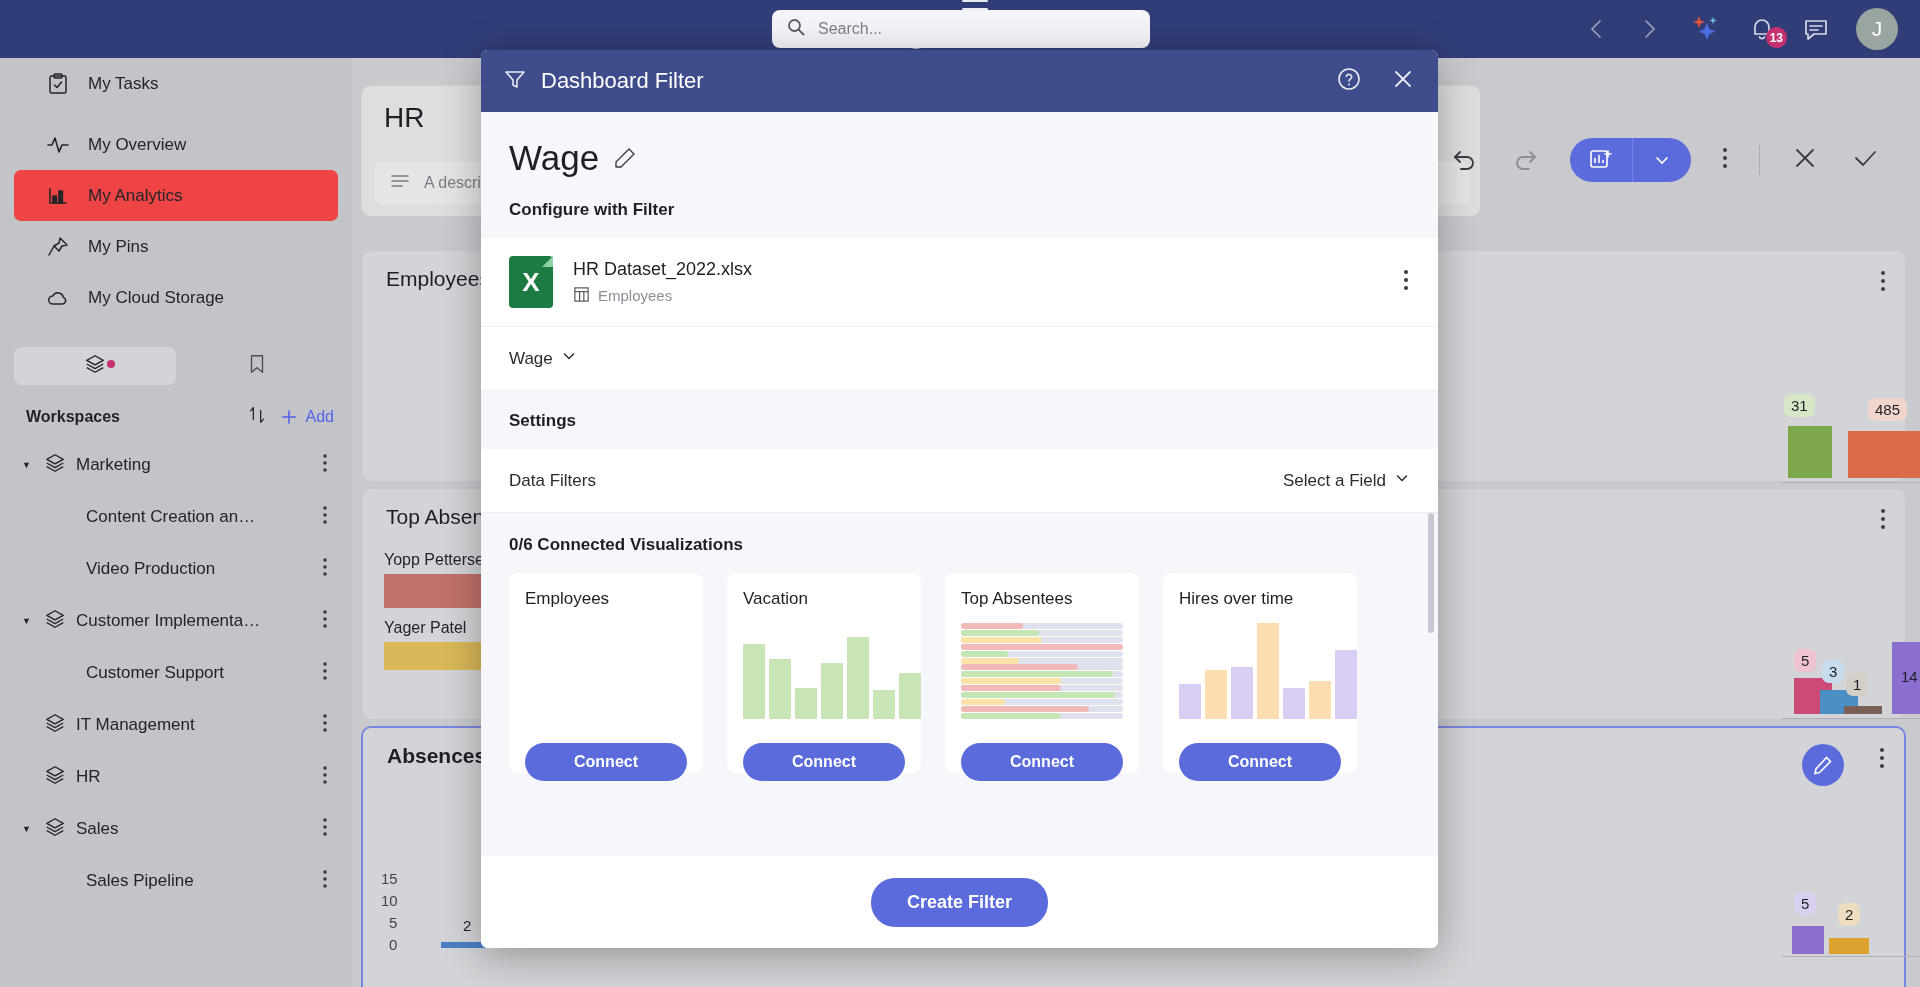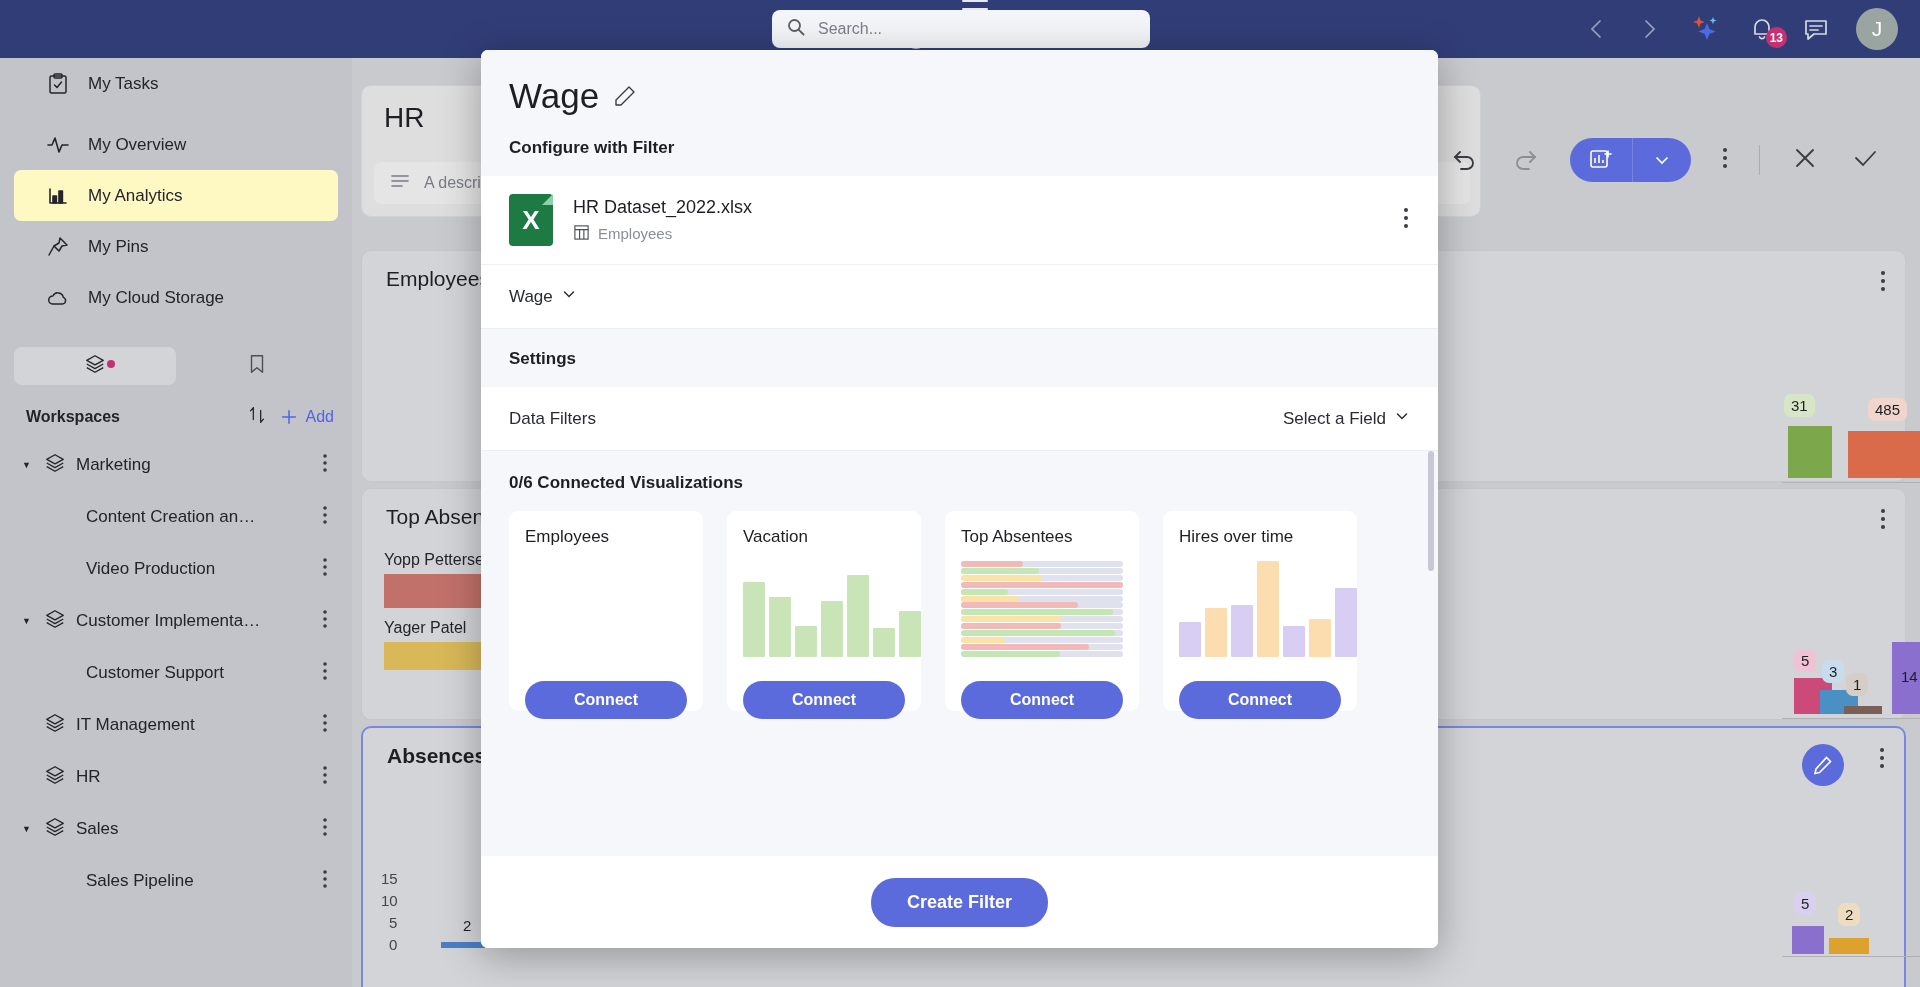--- a/index.html
+++ b/index.html
@@ -51,21 +51,21 @@
   
   .sidebar {
     position: absolute; left: 0; top: 58px; width: 352px; height: 929px;
     background: #c2c4c9; overflow: hidden;
   }
   .side-item {
     height: 51px; display: flex; align-items: center; gap: 18px;
     padding-left: 32px; margin: 0 14px; border-radius: 7px; cursor: pointer;
     font-size: 17px; color: #23252b;
   }
-  .side-item.active { background: #fef9c3; text-align: center; }
+  .side-item.active { background: #ef4444; text-align: center; }
   .side-ico { width: 24px; height: 24px; flex: 0 0 24px; display:flex; align-items:center; justify-content:center; }
 
   .tabrow { display: flex; margin: 24px 14px 0 14px; }
   .tabbtn { flex: 1; height: 38px; display: flex; align-items: center; justify-content: center;
     border-radius: 8px; cursor: pointer; position: relative; }
   .tabbtn.sel { background: #d3d4d8; }
   .pinkdot { width: 8px; height: 8px; border-radius: 50%; background: #c53070;
     position: absolute; margin-left: 32px; margin-top: -4px; }
 
   .ws-head {
@@ -693,20 +693,41 @@
           <line x1="8" y1="15" x2="16" y2="15"></line>
         </svg>
     </span>
     <span class="avatar">J</span>
   </div>
 </div>
 
 <div class="overlay" style="pointer-events:none;">
   <div class="modal" style="pointer-events:auto;">
 
+    <div class="modal-head">
+      <span>
+        <svg width="24" height="24" viewBox="0 0 24 24" fill="none" stroke="#e9eaf3" stroke-width="1.6" stroke-linejoin="round">
+          <path d="M3 5 H21 L14 13 V20 L10 18 V13 Z"></path>
+          </svg>
+      </span>
+      <span class="mh-title">Dashboard Filter</span>
+      <span class="mh-ico">
+        <svg width="26" height="26" viewBox="0 0 26 26" fill="none" stroke="#e9eaf3" stroke-width="1.6" stroke-linecap="round">
+          <circle cx="13" cy="13" r="10"></circle>
+            <path d="M10.3 10.2 a2.8 2.8 0 0 1 5.4 .9 c0 1.9 -2.7 2.2 -2.7 4"></path>
+            <circle cx="13" cy="18.6" r="1" fill="#e9eaf3" stroke="none"></circle>
+          </svg>
+      </span>
+      <span class="mh-ico">
+        <svg width="26" height="26" viewBox="0 0 26 26" stroke="#e9eaf3" stroke-width="1.8" stroke-linecap="round">
+            <line x1="6" y1="6" x2="20" y2="20"></line>
+            <line x1="20" y1="6" x2="6" y2="20"></line>
+          </svg>
+      </span>
+    </div>
 
     <div class="m-titlearea">
       <div class="m-name">
         <span>Wage</span>
         <span>
           <svg width="24" height="24" viewBox="0 0 24 24" fill="none" stroke="#3a3c43" stroke-width="1.4" stroke-linecap="round" stroke-linejoin="round">
             <path d="M16 3 L21 8 L8 21 L3 21 L3 16 Z"></path>
             </svg>
         </span>
       </div>

